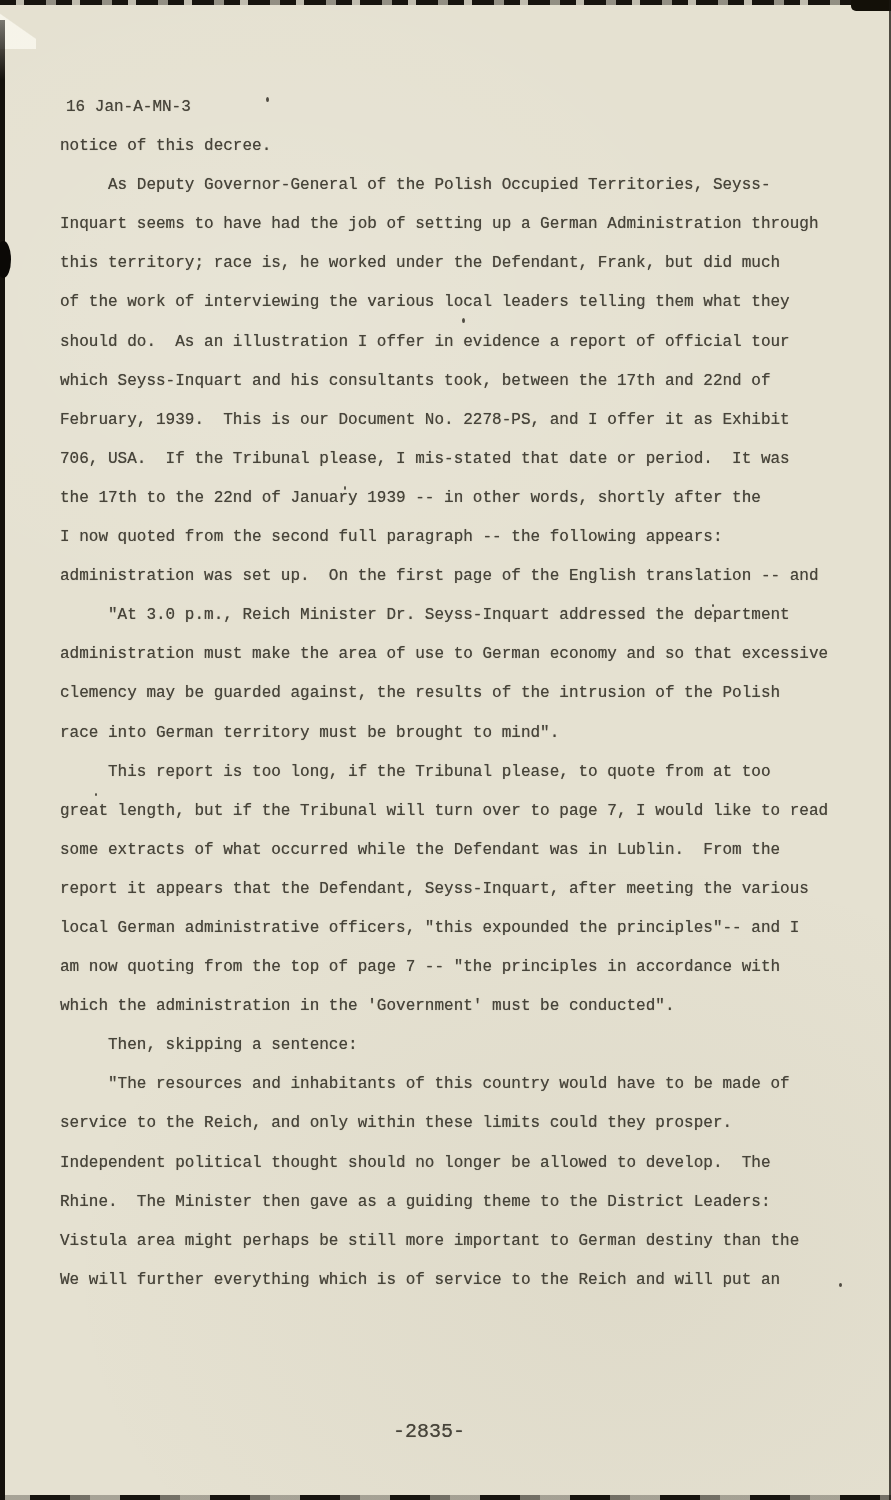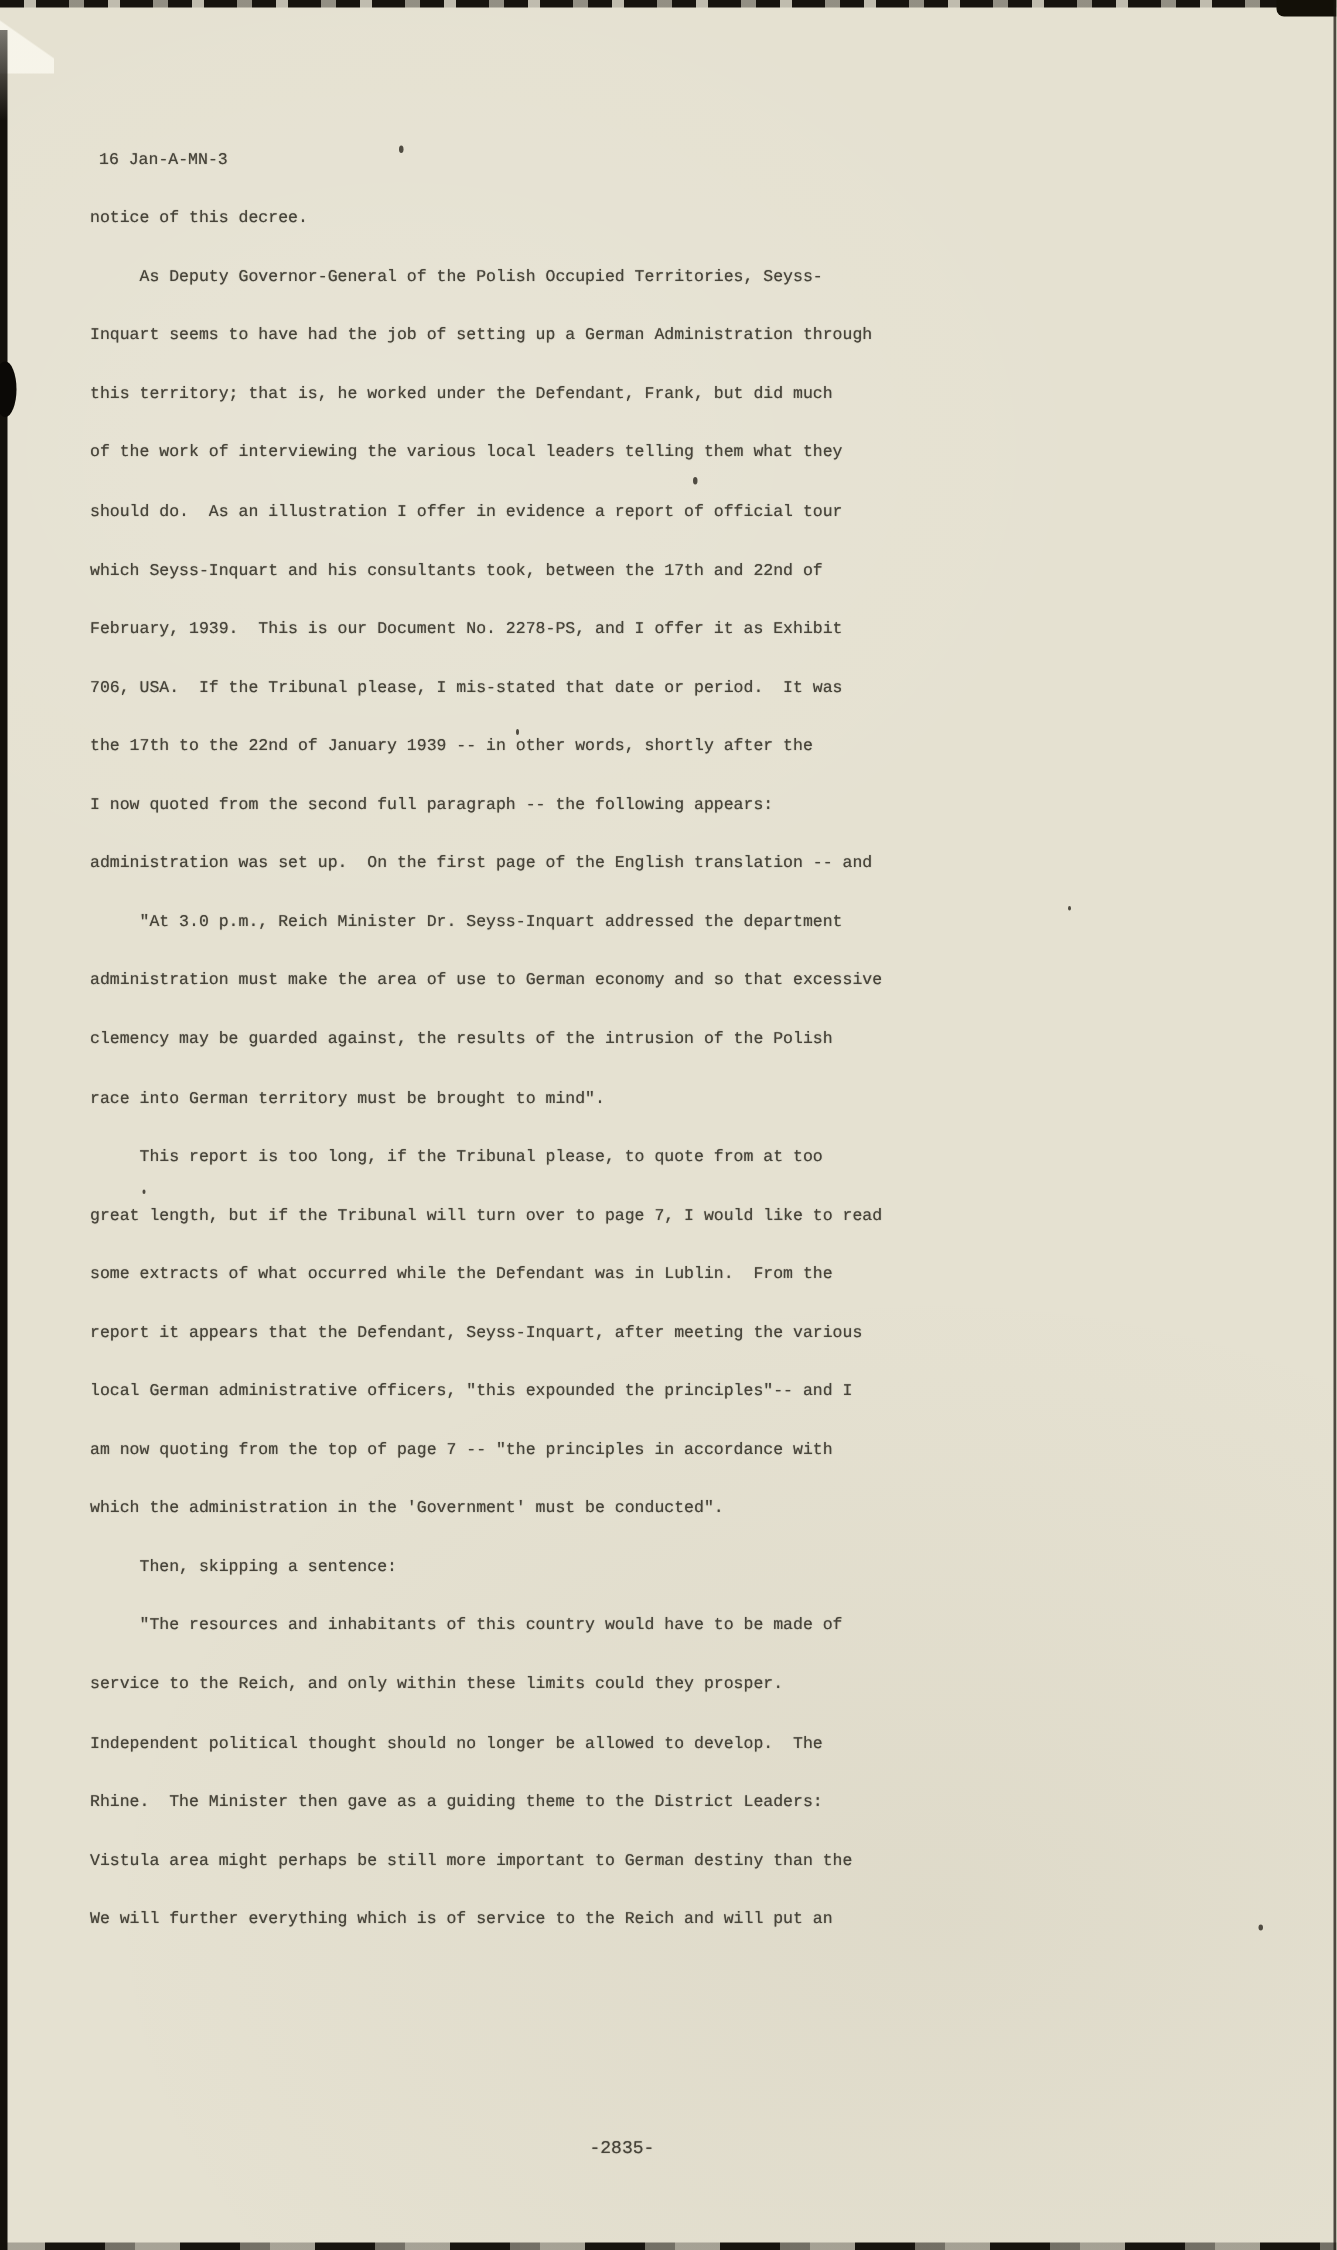--- a/index.html
+++ b/index.html
@@ -69,39 +69,39 @@
     width: 36px; height: 44px;
     background: linear-gradient(215deg, rgba(0,0,0,0) 48%, rgba(248,246,236,0.9) 50%);
   }
   
   .text-block {
     position: absolute;
     top: 88px;
     left: 60px;
     width: 800px;
     color: #47443a;
-    font-size: 11px;
+    font-size: 16px;
     text-shadow: 0 0 0.7px rgba(73,69,58,0.75);
   }
   .ln {
     height: 39.1px;
     line-height: 39.1px;
     white-space: pre;
   }
   .header-ln {
     padding-left: 6px;
   }
   .page-number {
     position: absolute;
     top: 1412px;
     left: 393px;
     height: 40px;
     line-height: 40px;
     color: #47443a;
-    font-size: 12px;
+    font-size: 20px;
     white-space: pre;
     text-shadow: 0 0 0.7px rgba(73,69,58,0.75);
   }
   .speck {
     position: absolute;
     background: #504c42;
     border-radius: 50%;
   }
 </style>
 </head>
@@ -109,21 +109,21 @@
 
 <div class="page">
 
   <div class="fold-top-left"></div>
 
   <div class="text-block">
     <div class="ln header-ln">16 Jan-A-MN-3</div>
     <div class="ln">notice of this decree.</div>
     <div class="ln">     As Deputy Governor-General of the Polish Occupied Territories, Seyss-</div>
     <div class="ln">Inquart seems to have had the job of setting up a German Administration through</div>
-    <div class="ln">this territory; that is, he worked under the Defendant, Frank, but did much</div>
+    <div class="ln">this territory; race is, he worked under the Defendant, Frank, but did much</div>
     <div class="ln">of the work of interviewing the various local leaders telling them what they</div>
     <div class="ln">should do.  As an illustration I offer in evidence a report of official tour</div>
     <div class="ln">which Seyss-Inquart and his consultants took, between the 17th and 22nd of</div>
     <div class="ln">February, 1939.  This is our Document No. 2278-PS, and I offer it as Exhibit</div>
     <div class="ln">706, USA.  If the Tribunal please, I mis-stated that date or period.  It was</div>
     <div class="ln">the 17th to the 22nd of January 1939 -- in other words, shortly after the</div>
     <div class="ln">I now quoted from the second full paragraph -- the following appears:</div>
     <div class="ln">administration was set up.  On the first page of the English translation -- and</div>
     <div class="ln">     "At 3.0 p.m., Reich Minister Dr. Seyss-Inquart addressed the department</div>
     <div class="ln">administration must make the area of use to German economy and so that excessive</div>

